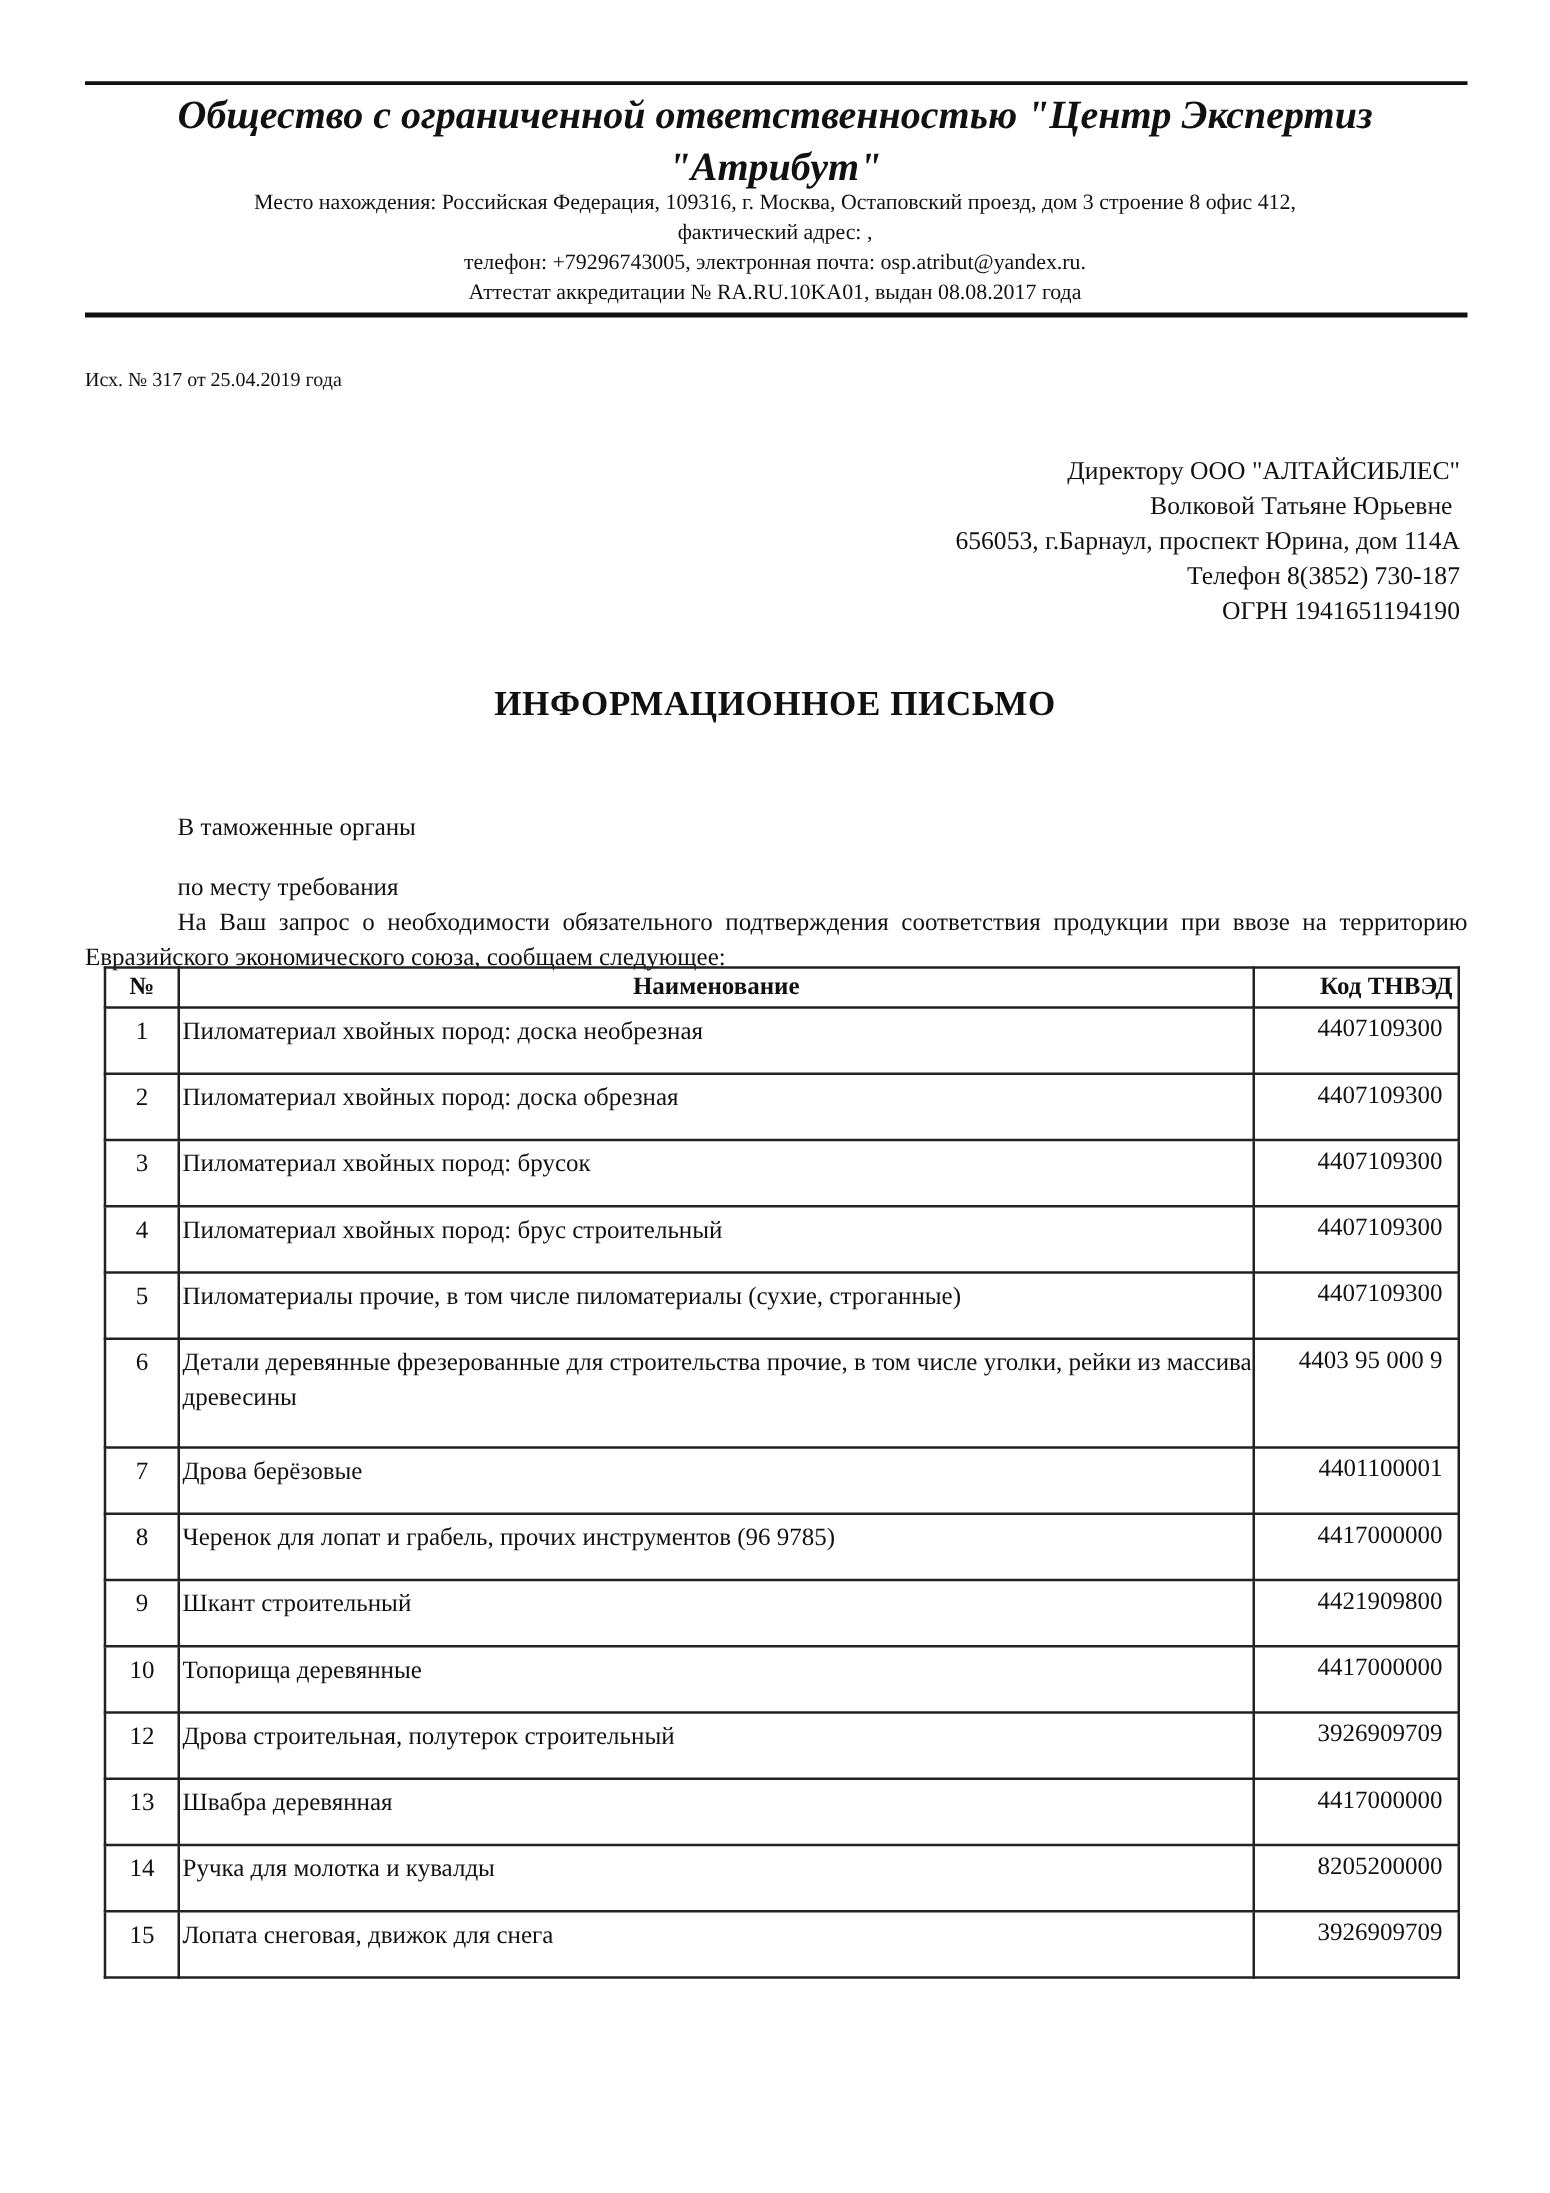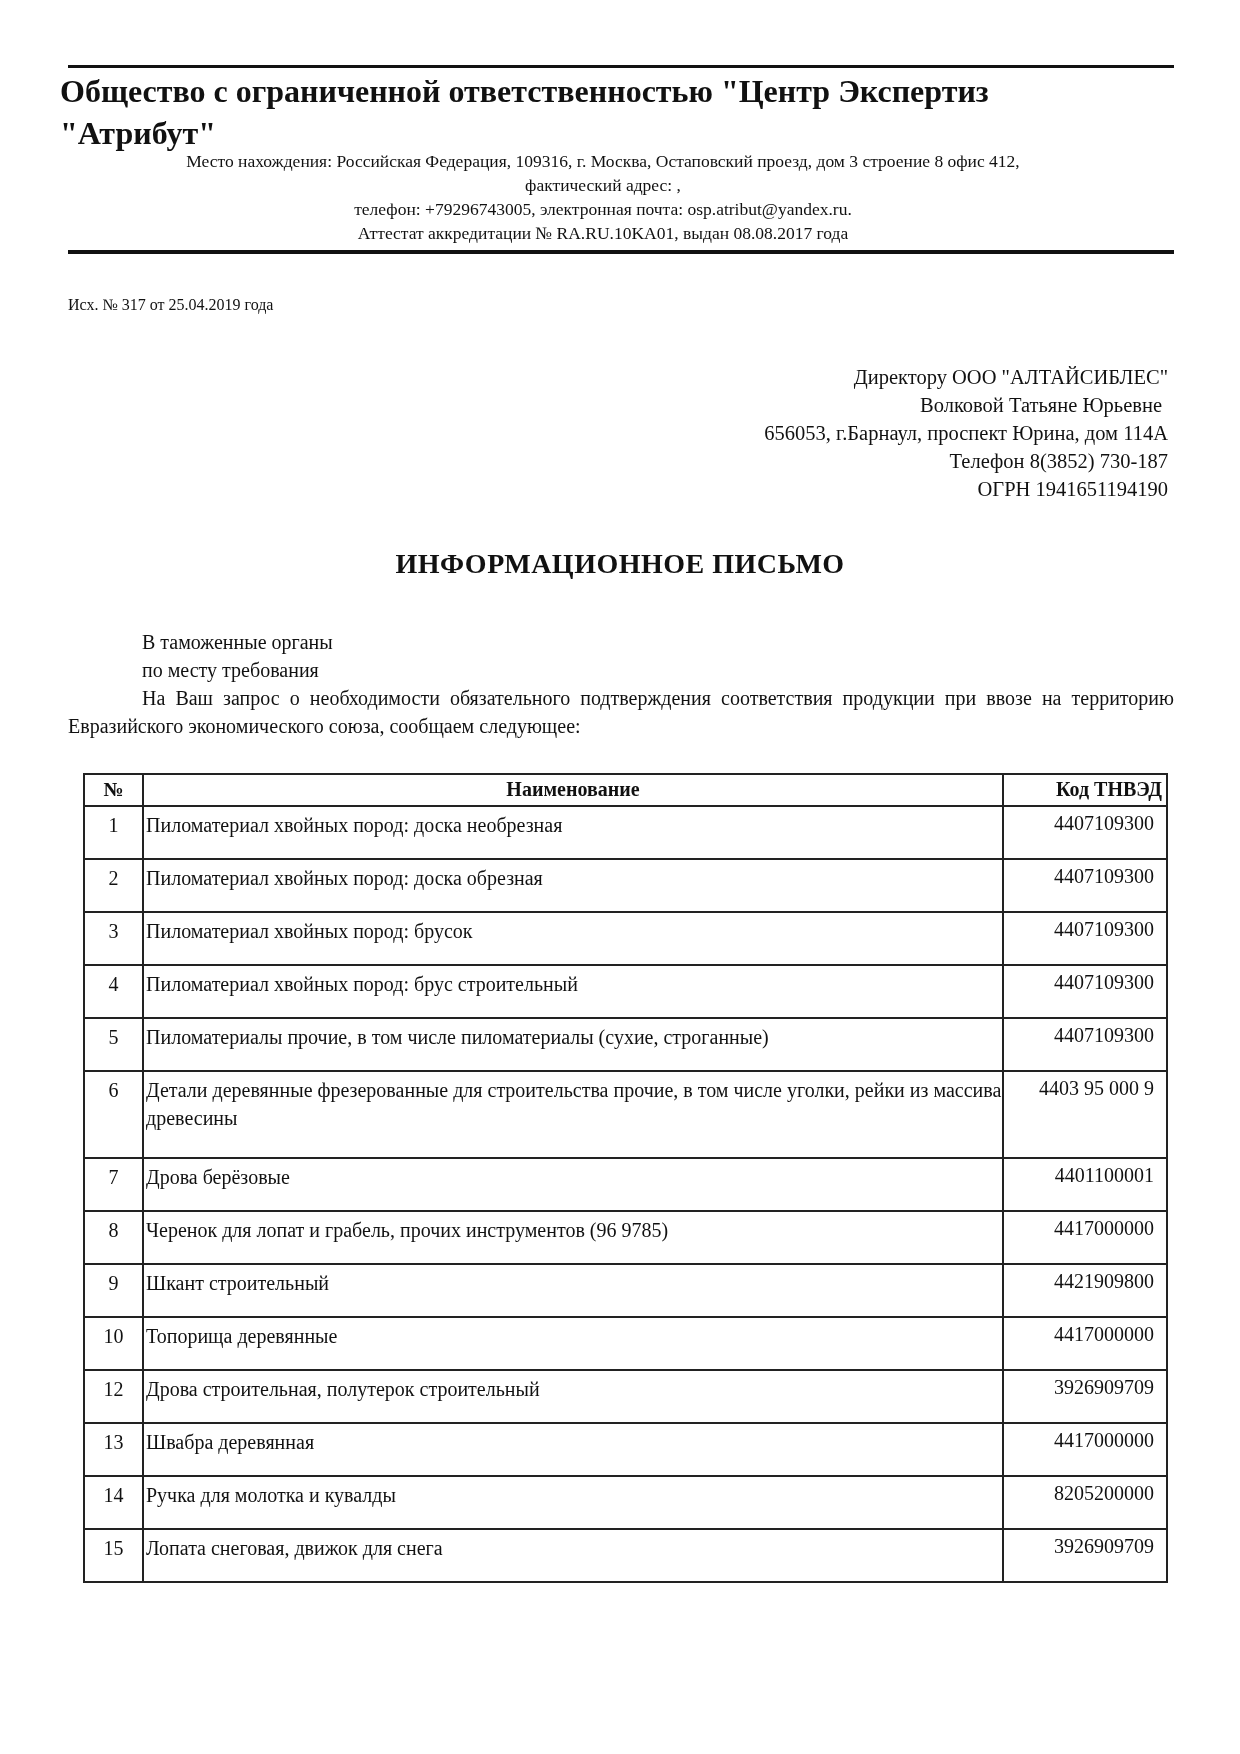--- a/index.html
+++ b/index.html
@@ -4,38 +4,38 @@
 <style>
   html, body { margin: 0; padding: 0; background: #ffffff; }
   body {
     width: 1240px; height: 1754px; position: relative; overflow: hidden;
     font-family: "Liberation Serif", "DejaVu Serif", serif; color: #111;
   }
   .rule-top { position: absolute; left: 68px; width: 1106px; top: 65px; height: 3px; background: #111; }
   .rule-bottom { position: absolute; left: 68px; width: 1106px; top: 250px; height: 4px; background: #111; }
   .org-title {
     position: absolute; left: 60px; width: 1120px; top: 70px;
-    font-weight: bold; font-size: 32px; line-height: 42px;
+    text-align: center; font-weight: bold; font-size: 32px; line-height: 42px; font-style: italic;
   }
   .org-line {
-    position: absolute; left: 43px; width: 1120px; text-align: center;
+    position: absolute; left: 60px; width: 1120px; text-align: center;
     font-size: 17.5px; line-height: 22px;
   }
   .outgoing { position: absolute; left: 68px; top: 296px; font-size: 16px; }
   .addressee {
     position: absolute; right: 72px; top: 363px; text-align: right;
     font-size: 20.5px; line-height: 28px;
   }
   .addressee div { white-space: nowrap; }
   .doc-title {
     position: absolute; left: 60px; width: 1120px; top: 548px;
     text-align: center; font-weight: bold; font-size: 28px; letter-spacing: 0.5px;
   }
   .body-text { position: absolute; left: 68px; width: 1106px; top: 628px; font-size: 20px; line-height: 28px; }
-  .body-text .indent { padding-left: 74px; }
+  .body-text .indent { padding-left: 74px; margin-top: 20px; }
   .body-text .justify { text-align: justify; text-align-last: left; }
   table.products {
     position: absolute; left: 83px; top: 773px; width: 1085px;
     border-collapse: collapse; font-size: 20px;
   }
   table.products td, table.products th {
     border: 2px solid #222; vertical-align: top; padding: 0; line-height: 28px;
   }
   table.products th { font-weight: bold; height: 30px; text-align: center; }
   table.products th.code-h { text-align: right; padding-right: 4px; }

